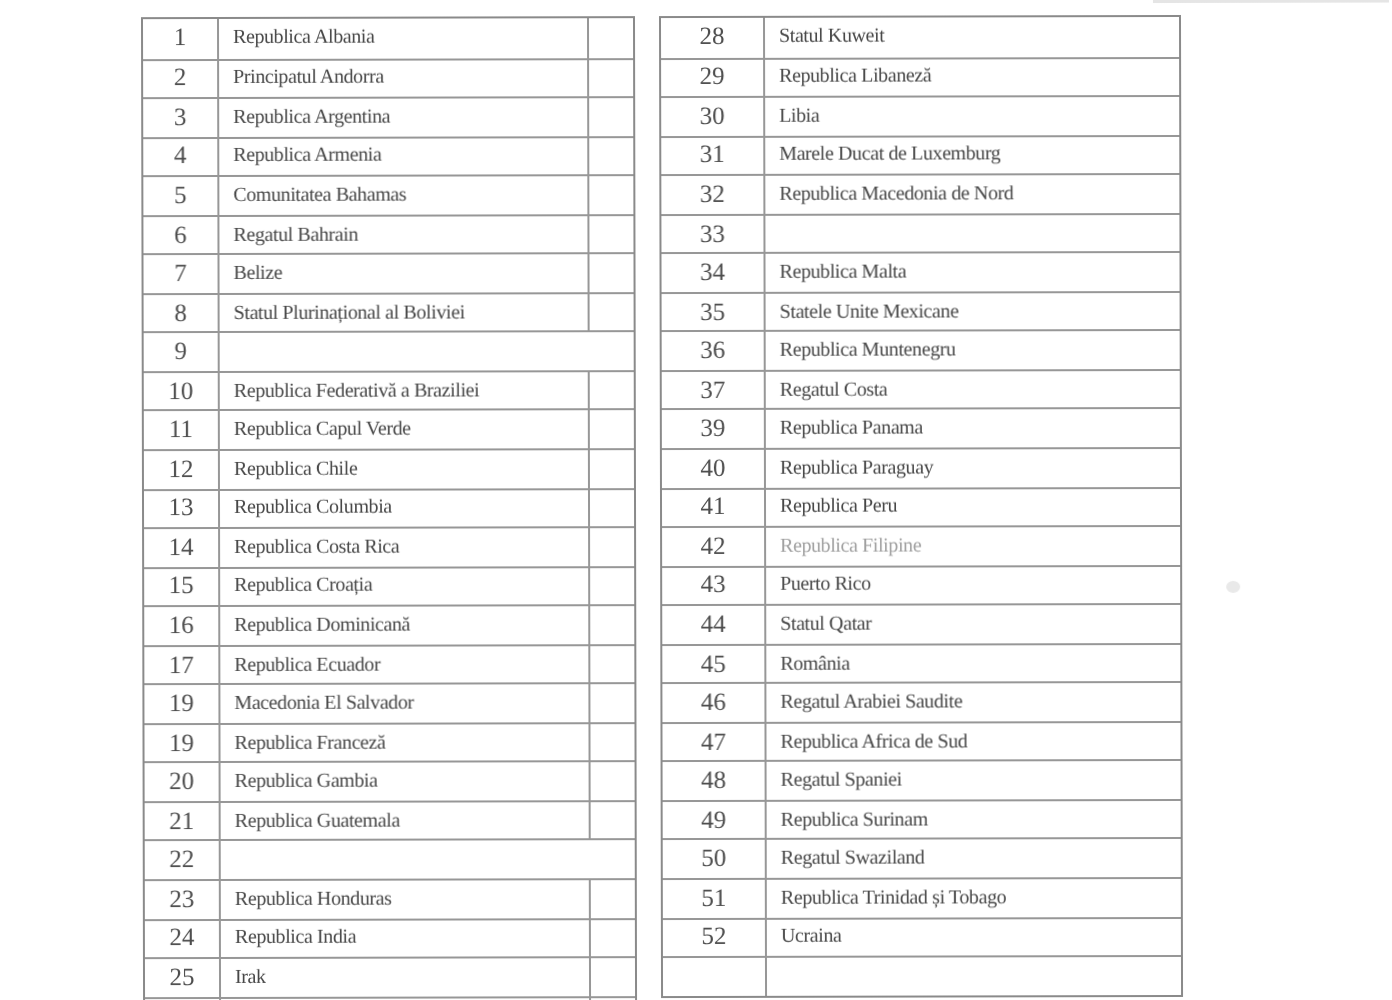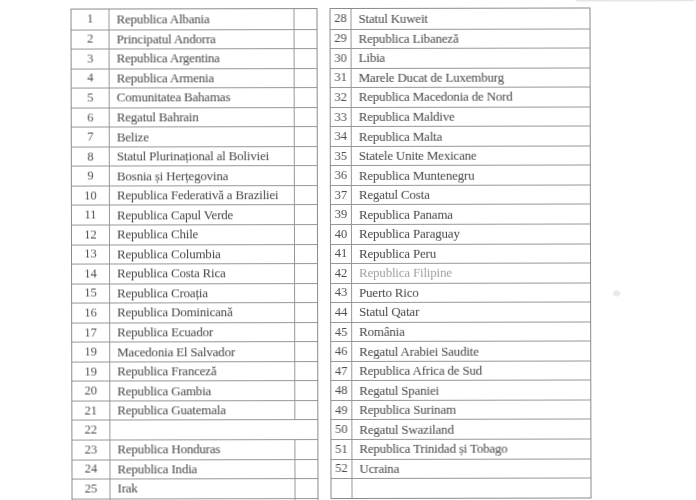--- a/index.html
+++ b/index.html
@@ -41,25 +41,25 @@
     align-items: center;
     overflow: hidden;
   }
   .cell.num {
     width: 38px;
     justify-content: center;
     border-right: 1px solid var(--border-color, #979797);
     font-size: 12.5px;
     color: var(--num-color, #4d4d4d);
   }
-  .ctable.right .cell.num { width: 21px; }
+  .ctable.right .cell.num { width: 52px; }
   .cell.name {
     flex: 1;
     padding-left: 7px;
-    font-size: 13px;
+    font-size: 10px;
     letter-spacing: -0.2px;
     white-space: nowrap;
   }
   .ctable.left .cell.name { border-right: 1px solid var(--border-color, #979797); }
   .cell.tail { width: 22px; }
   .row.faded .cell.name { color: var(--faded-color, #9f9f9f); }
   .row.sliver .cell { color: transparent; }
   
   .artifact-top-line {
     position: absolute;
@@ -126,21 +126,20 @@
   </div>
 
   <div class="row">
     <div class="cell num">8</div>
     <div class="cell name">Statul Plurinațional al Boliviei</div>
     <div class="cell tail"></div>
   </div>
 
   <div class="row">
     <div class="cell num">9</div>
-    <div class="cell name">Bosnia și Herțegovina</div>
     <div class="cell tail"></div>
   </div>
 
   <div class="row">
     <div class="cell num">10</div>
     <div class="cell name">Republica Federativă a Braziliei</div>
     <div class="cell tail"></div>
   </div>
 
   <div class="row">
@@ -264,21 +263,20 @@
   </div>
 
   <div class="row">
     <div class="cell num">32</div>
     <div class="cell name">Republica Macedonia de Nord</div>
 
   </div>
 
   <div class="row">
     <div class="cell num">33</div>
-    <div class="cell name">Republica Maldive</div>
 
   </div>
 
   <div class="row">
     <div class="cell num">34</div>
     <div class="cell name">Republica Malta</div>
 
   </div>
 
   <div class="row">

